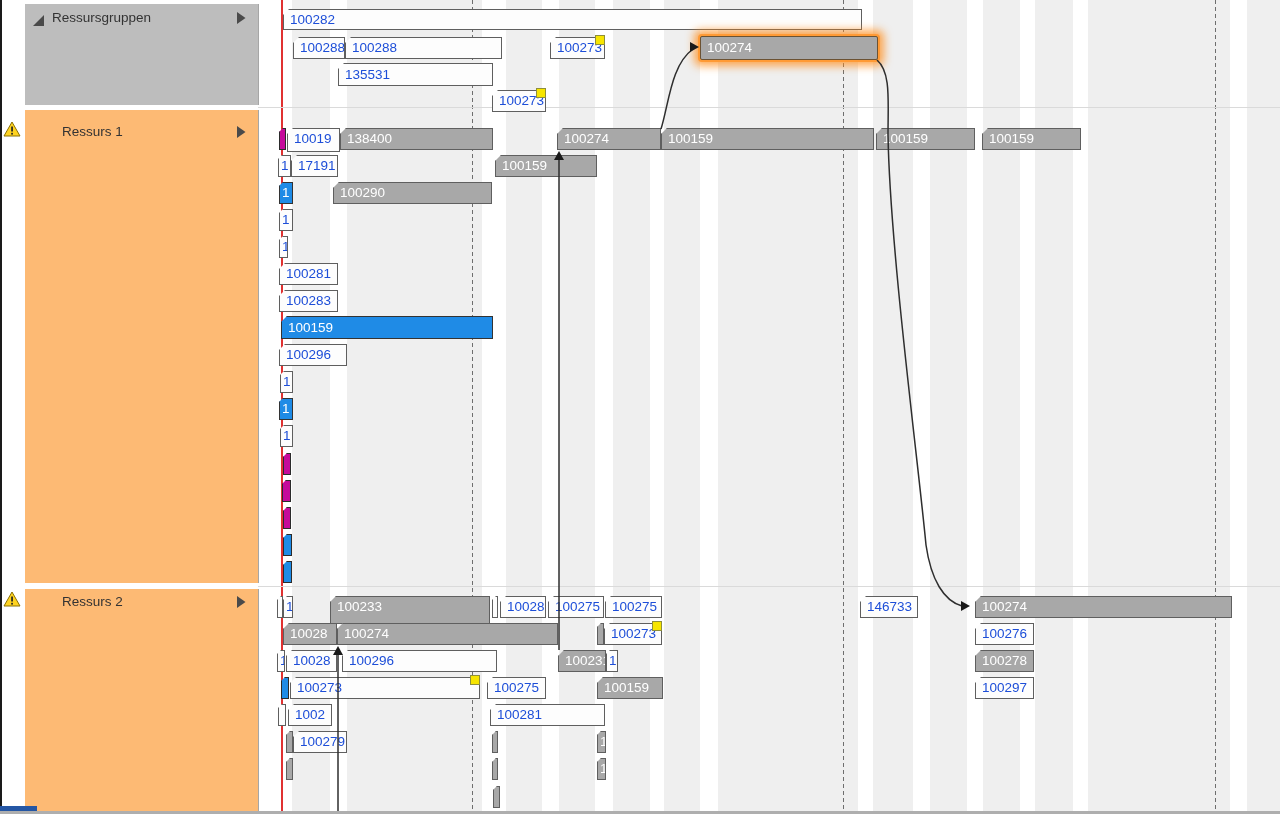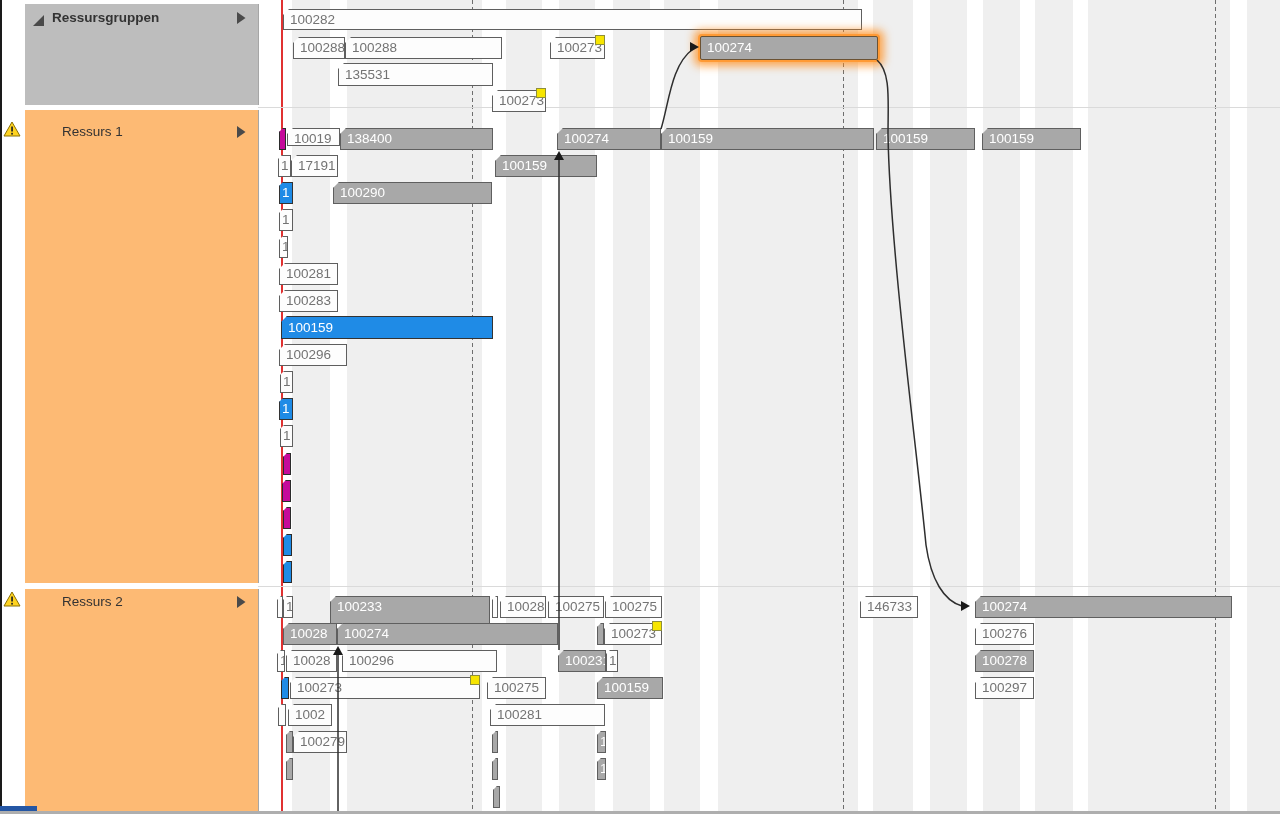--- a/index.html
+++ b/index.html
@@ -12,21 +12,21 @@
   .dashline{position:absolute;top:0;height:811px;width:1px;
     background:repeating-linear-gradient(180deg,#6e6e6e 0 4px,transparent 4px 7px);}
   .redline{position:absolute;top:0;height:811px;width:2px;background:#e03131;}
   .hsep{position:absolute;left:258px;width:1022px;height:1px;background:#dadada;}
   
   #bars{position:absolute;left:0;top:0;z-index:2;}
   .bar{position:absolute;box-sizing:border-box;border:1px solid #5f5f5f;
        font-size:13.5px;line-height:20px;padding-left:6px;white-space:nowrap;
        overflow:hidden;clip-path:polygon(6px 0,100% 0,100% 100%,0 100%,0 6px);}
   .bar.tiny{padding-left:2px;clip-path:polygon(4px 0,100% 0,100% 100%,0 100%,0 4px);}
-  .bar.white{background:#fdfdfd;color:#737373;}
+  .bar.white{background:#fdfdfd;color:#1d4ed8;}
   .bar.gray{background:#a8a8a8;color:#fff;}
   .bar.blue{background:#1f8be6;color:#fff;border-color:#333;}
   .bar.magsm{background:#c50a9b;border-color:#2b2b2b;}
   .bar.bluesm{background:#1f8be6;border-color:#2b2b2b;}
   .bar.whitesm{background:#fdfdfd;}
   .bar.graysm{background:#a8a8a8;}
   .bar.grayhl{background:#a8a8a8;color:#fff;clip-path:none;border:1px solid #6b5233;
        border-radius:2px;
        box-shadow:0 0 0 2px rgba(255,153,51,.95),0 0 9px 6px rgba(255,140,26,.75);}
   .marker{position:absolute;width:10px;height:10px;background:#f7e500;
@@ -77,21 +77,21 @@
       <div class="bar white" style="left: 283px; top: 9px; width: 579px; height: 21px; line-height: 19px;">100282</div>
       <div class="bar white" style="left: 293px; top: 37px; width: 52px; height: 22px; line-height: 20px;">100288</div>
       <div class="bar white" style="left: 345px; top: 37px; width: 157px; height: 22px; line-height: 20px;">100288</div>
       <div class="bar white" style="left: 550px; top: 37px; width: 55px; height: 22px; line-height: 20px;">100273</div>
       <div class="marker" style="left: 595px; top: 35px;"></div>
       <div class="bar grayhl" style="left: 700px; top: 36px; width: 178px; height: 24px; line-height: 22px;">100274</div>
       <div class="bar white" style="left: 338px; top: 63px; width: 155px; height: 23px; line-height: 21px;">135531</div>
       <div class="bar white" style="left: 492px; top: 90px; width: 54px; height: 22px; line-height: 20px;">100273</div>
       <div class="marker" style="left: 536px; top: 88px;"></div>
       <div class="bar magsm tiny" style="left: 279px; top: 128px; width: 7px; height: 22px; line-height: 20px;"></div>
-      <div class="bar white" style="left: 287px; top: 128px; width: 53px; height: 18px; line-height: 20px;">10019</div>
+      <div class="bar white" style="left: 287px; top: 128px; width: 53px; height: 24px; line-height: 20px;">10019</div>
       <div class="bar gray" style="left: 340px; top: 128px; width: 153px; height: 22px; line-height: 20px;">138400</div>
       <div class="bar gray" style="left: 557px; top: 128px; width: 104px; height: 22px; line-height: 20px;">100274</div>
       <div class="bar gray" style="left: 661px; top: 128px; width: 213px; height: 22px; line-height: 20px;">100159</div>
       <div class="bar gray" style="left: 876px; top: 128px; width: 99px; height: 22px; line-height: 20px;">100159</div>
       <div class="bar gray" style="left: 982px; top: 128px; width: 99px; height: 22px; line-height: 20px;">100159</div>
       <div class="bar white tiny" style="left: 278px; top: 155px; width: 13px; height: 22px; line-height: 20px;">1</div>
       <div class="bar white" style="left: 291px; top: 155px; width: 47px; height: 22px; line-height: 20px;">17191</div>
       <div class="bar gray" style="left: 495px; top: 155px; width: 102px; height: 22px; line-height: 20px;">100159</div>
       <div class="bar blue tiny" style="left: 279px; top: 182px; width: 14px; height: 22px; line-height: 20px;">1</div>
       <div class="bar gray" style="left: 333px; top: 182px; width: 159px; height: 22px; line-height: 20px;">100290</div>
@@ -160,21 +160,21 @@
       <polygon points="338,646 333,655 343,655" fill="#1a1a1a"></polygon>
     </svg>
 
   <div id="sidebar">
     <div class="leftedge"></div>
 
     <div class="panel header" style="top:4px;height:101px;">
       <svg class="expander" style="left:7px;top:10px;" width="13" height="13" viewBox="0 0 13 13">
         <polygon points="1,12 12,12 12,1" fill="#4a4a4a"></polygon>
       </svg>
-      <span class="rowlabel" style="left:27px;top:6px;font-weight:bold;">Ressursgruppen</span>
+      <span class="rowlabel" style="left:27px;top:6px;">Ressursgruppen</span>
       <svg class="navarrow" style="left:212px;top:8px;" width="9" height="12" viewBox="0 0 9 12">
         <polygon points="0,0 8.5,6 0,12" fill="#4a4a4a"></polygon>
       </svg>
     </div>
 
     <div class="panel row" style="top:110px;height:473px;">
       <span class="rowlabel" style="left:37px;top:14px;">Ressurs 1</span>
       <svg class="navarrow" style="left:212px;top:16px;" width="9" height="12" viewBox="0 0 9 12">
         <polygon points="0,0 8.5,6 0,12" fill="#4a4a4a"></polygon>
       </svg>

